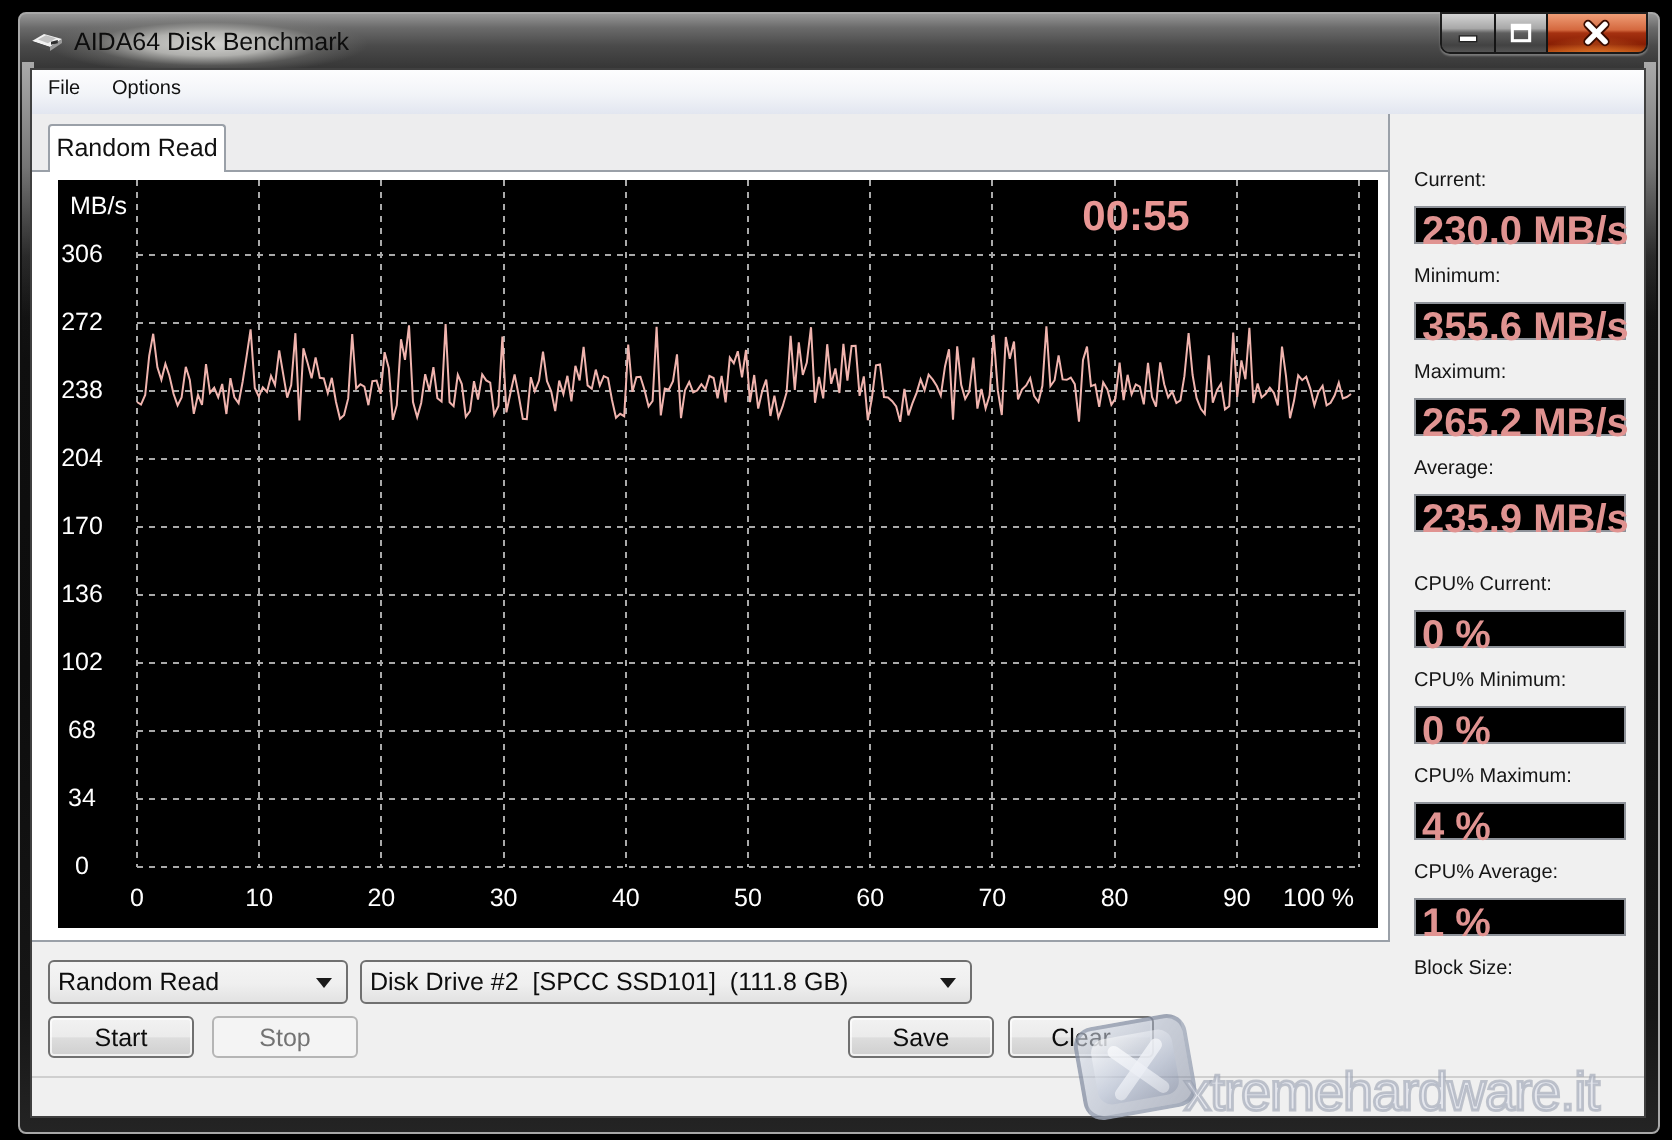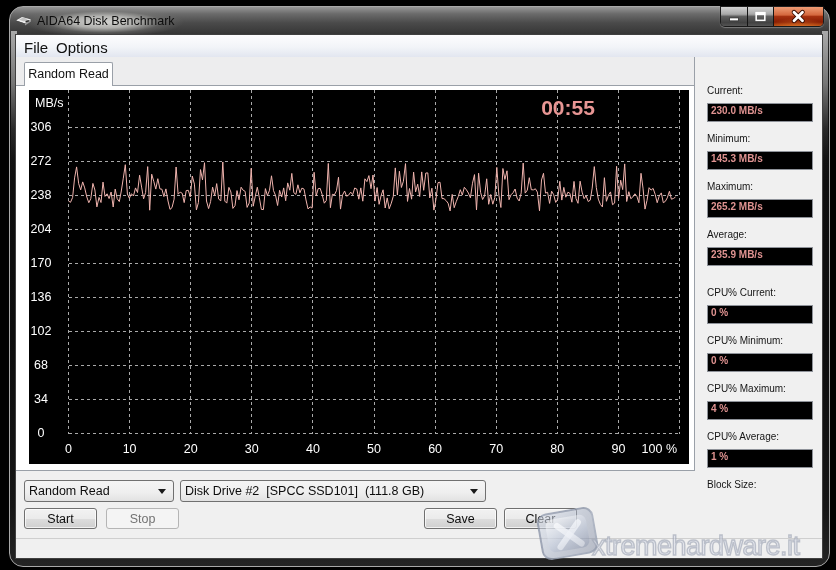--- a/index.html
+++ b/index.html
@@ -1,40 +1,40 @@
 <!DOCTYPE html>
 <html><head><meta charset="utf-8">
 <style>
 *{margin:0;padding:0;box-sizing:border-box}
 html,body{width:836px;height:570px;background:#000;overflow:hidden;font-family:"Liberation Sans",sans-serif}
 #page{position:relative;width:836px;height:570px;background:#000;transform:translateZ(0)}
-#win{position:absolute;left:9px;top:6px;width:821px;height:561px;border-radius:14px;
+#win{position:absolute;left:9px;top:6px;width:821px;height:561px;border-radius:4px;
  border:1px solid #a8a8a8;
  background:linear-gradient(180deg,#969696 0px,#6a6a6a 7px,#4a4a4a 16px,#383838 26px,#2a2a2a 36px,#1a1a1a 52px,#101010 90px,#0d0d0d 330px,#161616 500px,#242424 100%)}
 #titleglow{position:absolute;left:14px;top:0px;width:160px;height:30px;
  background:radial-gradient(ellipse 80px 15px at 80px 15px,rgba(212,212,209,1) 0%,rgba(185,185,182,0.92) 40%,rgba(120,120,118,0.45) 72%,rgba(0,0,0,0) 100%)}
 #title{position:absolute;left:27px;top:7px;font-size:12.5px;color:#0d0d0d;white-space:pre}
 #icon{position:absolute;left:6px;top:8px;width:16px;height:12px}
 #caps{position:absolute;left:711px;top:0px;width:102px;height:19px;display:flex;border-radius:0 0 4px 4px;
  box-shadow:0 0 0 1px rgba(15,15,15,0.9),0 1px 1px 1px rgba(255,255,255,0.3)}
 .cap{position:relative;height:19px;border-right:1px solid #151515}
 .cap.min{width:27px;border-radius:0 0 0 4px;background:linear-gradient(180deg,#d4d4d4 0,#a8a8a8 38%,#5e5e5e 50%,#424242 82%,#555555 100%)}
 .cap.max{width:26px;background:linear-gradient(180deg,#d4d4d4 0,#a8a8a8 38%,#5e5e5e 50%,#424242 82%,#555555 100%)}
 .cap.cls{width:49px;border-right:none;border-radius:0 0 4px 0;background:radial-gradient(ellipse 30px 10px at 24px 21px,rgba(255,150,60,0.55) 0,rgba(255,150,60,0) 100%),linear-gradient(180deg,#ef9d76 0,#d4683e 42%,#a53110 50%,#871d03 80%,#b64a10 100%)}
 .glyph{position:absolute;left:0;top:0;width:100%;height:100%}
 #client{position:absolute;left:6px;top:28px;width:806px;height:523px;background:#f0f0f0;outline:1px solid #404040}
 #menubar{position:absolute;left:0;top:0;width:806px;height:22px;background:linear-gradient(180deg,#fdfdfe 0,#f2f4f8 55%,#e2e6f0 100%)}
-.menu{position:absolute;top:4px;font-size:15px;color:#101010}
+.menu{position:absolute;top:4px;font-size:10px;color:#101010}
 #tabstrip{position:absolute;left:0;top:22px;width:679px;height:29px;background:#ededee;border-bottom:1px solid #9aa0a8;border-right:1px solid #9aa0a8}
 #pane{position:absolute;left:0;top:51px;width:679px;height:385px;background:#fff;border-right:1px solid #9aa0a8;border-bottom:1px solid #9aa0a8}
 #tab{position:absolute;left:8px;top:27px;width:89px;height:24px;background:#fff;border:1px solid #9aa0a8;border-bottom:none;border-radius:2px 2px 0 0;font-size:12.5px;color:#111;text-align:center;padding-top:4px}
 #chart{position:absolute;left:13px;top:55px;width:660px;height:374px;background:#000}
 .slabel{position:absolute;left:691px;font-size:10px;color:#151515;white-space:nowrap}
 .sval{position:absolute;left:691px;width:106px;height:19px;background:#000;border:1px solid #8e9299;
- color:#e09391;font-weight:bold;font-size:10px;padding:1px 0 0 3px;white-space:nowrap}
+ color:#e09391;font-weight:bold;font-size:20px;padding:1px 0 0 3px;white-space:nowrap}
 .combo{position:absolute;height:22px;background:linear-gradient(180deg,#f4f4f4 0,#efefef 55%,#e2e2e2 100%);
  border:1px solid #707070;border-radius:3px;font-size:12.5px;color:#0d0d0d;padding:3px 0 0 4px;white-space:pre}
 .combo .arr{position:absolute;right:7px;top:8px;width:0;height:0;border-left:4px solid transparent;border-right:4px solid transparent;border-top:5px solid #1a1a1a}
 .btn{position:absolute;width:73px;height:21px;border:1px solid #707070;border-radius:3px;
  background:linear-gradient(180deg,#f2f2f2 0,#ebebeb 50%,#dddddd 52%,#cfcfcf 100%);
  font-size:12.5px;color:#0d0d0d;text-align:center;padding-top:3px;box-shadow:inset 0 0 0 1px rgba(255,255,255,0.7)}
 .btn.dis{border:1px solid #b5b5b5;background:#f4f4f4;color:#737373;box-shadow:none}
 #statusline{position:absolute;left:0;top:503px;width:806px;height:1px;background:#cfcfcf}
 #wmtext{position:absolute;left:576px;top:496px;font-size:27px;font-weight:normal;letter-spacing:-0.5px;
  color:rgba(222,226,236,0.62);-webkit-text-stroke:1.4px rgba(148,155,172,0.55);filter:blur(0.3px)}
@@ -140,21 +140,21 @@
 <text x="528.3" y="363">80</text>
 <text x="589.4" y="363">90</text>
 <text x="648" y="363" text-anchor="end">100 %</text>
 </g>
 <text x="539" y="25" fill="#e89694" font-family="Liberation Sans, sans-serif" font-size="21" font-weight="bold" text-anchor="middle" shape-rendering="auto">00:55</text>
 <polyline points="39.5,111.0 41.5,112.3 43.6,107.5 45.6,87.9 47.6,76.9 49.7,93.7 51.7,99.9 53.7,91.9 55.7,97.9 57.8,107.0 59.8,112.7 61.8,108.7 63.9,93.4 65.9,100.0 67.9,116.9 70.0,107.4 72.0,112.5 74.0,92.1 76.0,106.4 78.1,103.8 80.1,108.6 82.1,102.0 84.2,117.0 86.2,99.1 88.2,108.7 90.3,111.6 92.3,101.0 94.3,88.2 96.3,74.7 98.4,104.0 100.4,108.3 102.4,103.7 104.5,106.0 106.5,97.9 108.5,102.5 110.6,85.2 112.6,97.1 114.6,108.8 116.6,102.5 118.7,76.6 120.7,120.2 122.7,84.2 124.8,91.5 126.8,99.1 128.8,88.7 130.9,98.9 132.9,99.2 134.9,106.6 136.9,98.9 139.0,111.0 141.0,119.4 143.0,117.6 145.1,109.2 147.1,77.0 149.1,104.2 151.2,102.1 153.2,103.3 155.2,112.6 157.2,100.6 159.3,100.3 161.3,106.9 163.3,86.1 165.4,94.1 167.4,119.9 169.4,112.6 171.5,79.6 173.5,89.9 175.5,72.7 177.5,111.0 179.6,118.6 181.6,111.5 183.6,97.1 185.7,105.5 187.7,93.6 189.7,109.1 191.8,110.8 193.8,72.0 195.8,111.1 197.8,113.1 199.9,97.4 201.9,102.0 203.9,118.4 206.0,115.6 208.0,100.6 210.0,109.8 212.1,97.2 214.1,100.2 216.1,101.3 218.1,117.4 220.2,113.0 222.2,78.3 224.2,116.2 226.3,106.1 228.3,97.2 230.3,107.5 232.4,119.4 234.4,119.6 236.4,98.6 238.4,105.6 240.5,100.3 242.5,85.8 244.5,100.6 246.6,105.6 248.6,115.5 250.6,100.3 252.7,107.0 254.7,97.9 256.7,110.7 258.7,92.9 260.8,100.2 262.8,83.4 264.8,102.7 266.9,104.4 268.9,94.8 270.9,102.8 272.9,98.1 275.0,99.1 277.0,110.0 279.0,118.9 281.1,116.9 283.1,118.1 285.1,82.3 287.2,105.9 289.2,98.6 291.2,98.4 293.2,104.7 295.3,113.2 297.3,110.5 299.3,73.4 301.4,117.7 303.4,104.3 305.4,104.9 307.5,100.6 309.5,87.2 311.5,119.1 313.5,105.1 315.6,101.0 317.6,106.2 319.6,105.2 321.7,102.1 323.7,104.7 325.7,98.0 327.8,99.0 329.8,109.2 331.8,97.9 333.8,111.2 335.9,88.8 337.9,91.6 339.9,85.6 342.0,98.7 344.0,85.0 346.0,111.1 348.1,97.5 350.1,114.3 352.1,105.5 354.1,99.8 356.2,118.0 358.2,107.9 360.2,118.8 362.3,113.2 364.3,106.2 366.3,77.9 368.4,105.0 370.4,81.2 372.4,97.5 374.4,91.3 376.5,73.6 378.5,111.4 380.5,98.5 382.6,109.2 384.6,82.1 386.6,101.9 388.7,94.2 390.7,106.5 392.7,81.9 394.7,100.3 396.8,83.0 398.8,82.9 400.8,107.9 402.9,98.2 404.9,120.1 406.9,109.6 409.0,92.7 411.0,92.2 413.0,108.5 415.0,108.7 417.1,110.6 419.1,113.2 421.1,120.9 423.2,104.4 425.2,117.7 427.2,111.7 429.3,106.4 431.3,99.7 433.3,105.1 435.3,97.3 437.4,99.8 439.4,103.0 441.4,107.8 443.5,93.2 445.5,84.6 447.5,119.9 449.6,83.2 451.6,102.4 453.6,109.5 455.6,105.9 457.7,88.8 459.7,114.3 461.7,104.5 463.8,114.2 465.8,107.6 467.8,77.4 469.9,105.2 471.9,117.5 473.9,78.5 475.9,89.4 478.0,80.8 480.0,109.7 482.0,104.8 484.1,102.7 486.1,99.0 488.1,108.1 490.2,111.0 492.2,102.9 494.2,73.1 496.2,103.1 498.3,100.1 500.3,87.7 502.3,99.7 504.4,99.9 506.4,98.8 508.4,102.1 510.5,120.8 512.5,90.0 514.5,83.3 516.5,103.1 518.6,102.3 520.6,113.4 522.6,101.2 524.7,104.7 526.7,112.4 528.7,109.3 530.8,91.3 532.8,110.1 534.8,97.4 536.8,107.2 538.9,102.2 540.9,103.3 542.9,112.2 545.0,91.4 547.0,108.5 549.0,113.3 551.1,91.2 553.1,102.1 555.1,108.7 557.1,105.8 559.2,111.5 561.2,110.2 563.2,98.1 565.3,76.6 567.3,97.5 569.3,109.1 571.4,114.4 573.4,116.9 575.4,87.7 577.4,111.3 579.5,105.1 581.5,101.9 583.5,114.7 585.6,113.1 587.6,76.3 589.6,108.5 591.7,90.2 593.7,99.6 595.7,73.9 597.7,111.5 599.8,101.7 601.8,108.7 603.8,107.0 605.9,103.8 607.9,106.4 609.9,112.7 612.0,83.3 614.0,98.1 616.0,119.1 618.0,110.4 620.1,97.7 622.1,100.1 624.1,98.4 626.2,104.4 628.2,112.7 630.2,106.1 632.3,102.9 634.3,112.7 636.3,111.4 638.3,107.8 640.4,101.3 642.4,109.2 644.4,108.5 646.5,107.0" fill="none" stroke="#f0b4ae" stroke-width="1" shape-rendering="auto"></polyline>
 </svg>
 <div class="slabel" style="top:50px">Current:</div>
 <div class="sval" style="top:68px">230.0 MB/s</div>
 <div class="slabel" style="top:98px">Minimum:</div>
-<div class="sval" style="top:116px">145.3 MB/s</div>
+<div class="sval" style="top:116px">355.6 MB/s</div>
 <div class="slabel" style="top:146px">Maximum:</div>
 <div class="sval" style="top:164px">265.2 MB/s</div>
 <div class="slabel" style="top:194px">Average:</div>
 <div class="sval" style="top:212px">235.9 MB/s</div>
 <div class="slabel" style="top:252px">CPU% Current:</div>
 <div class="sval" style="top:270px">0 %</div>
 <div class="slabel" style="top:300px">CPU% Minimum:</div>
 <div class="sval" style="top:318px">0 %</div>
 <div class="slabel" style="top:348px">CPU% Maximum:</div>
 <div class="sval" style="top:366px">4 %</div>

